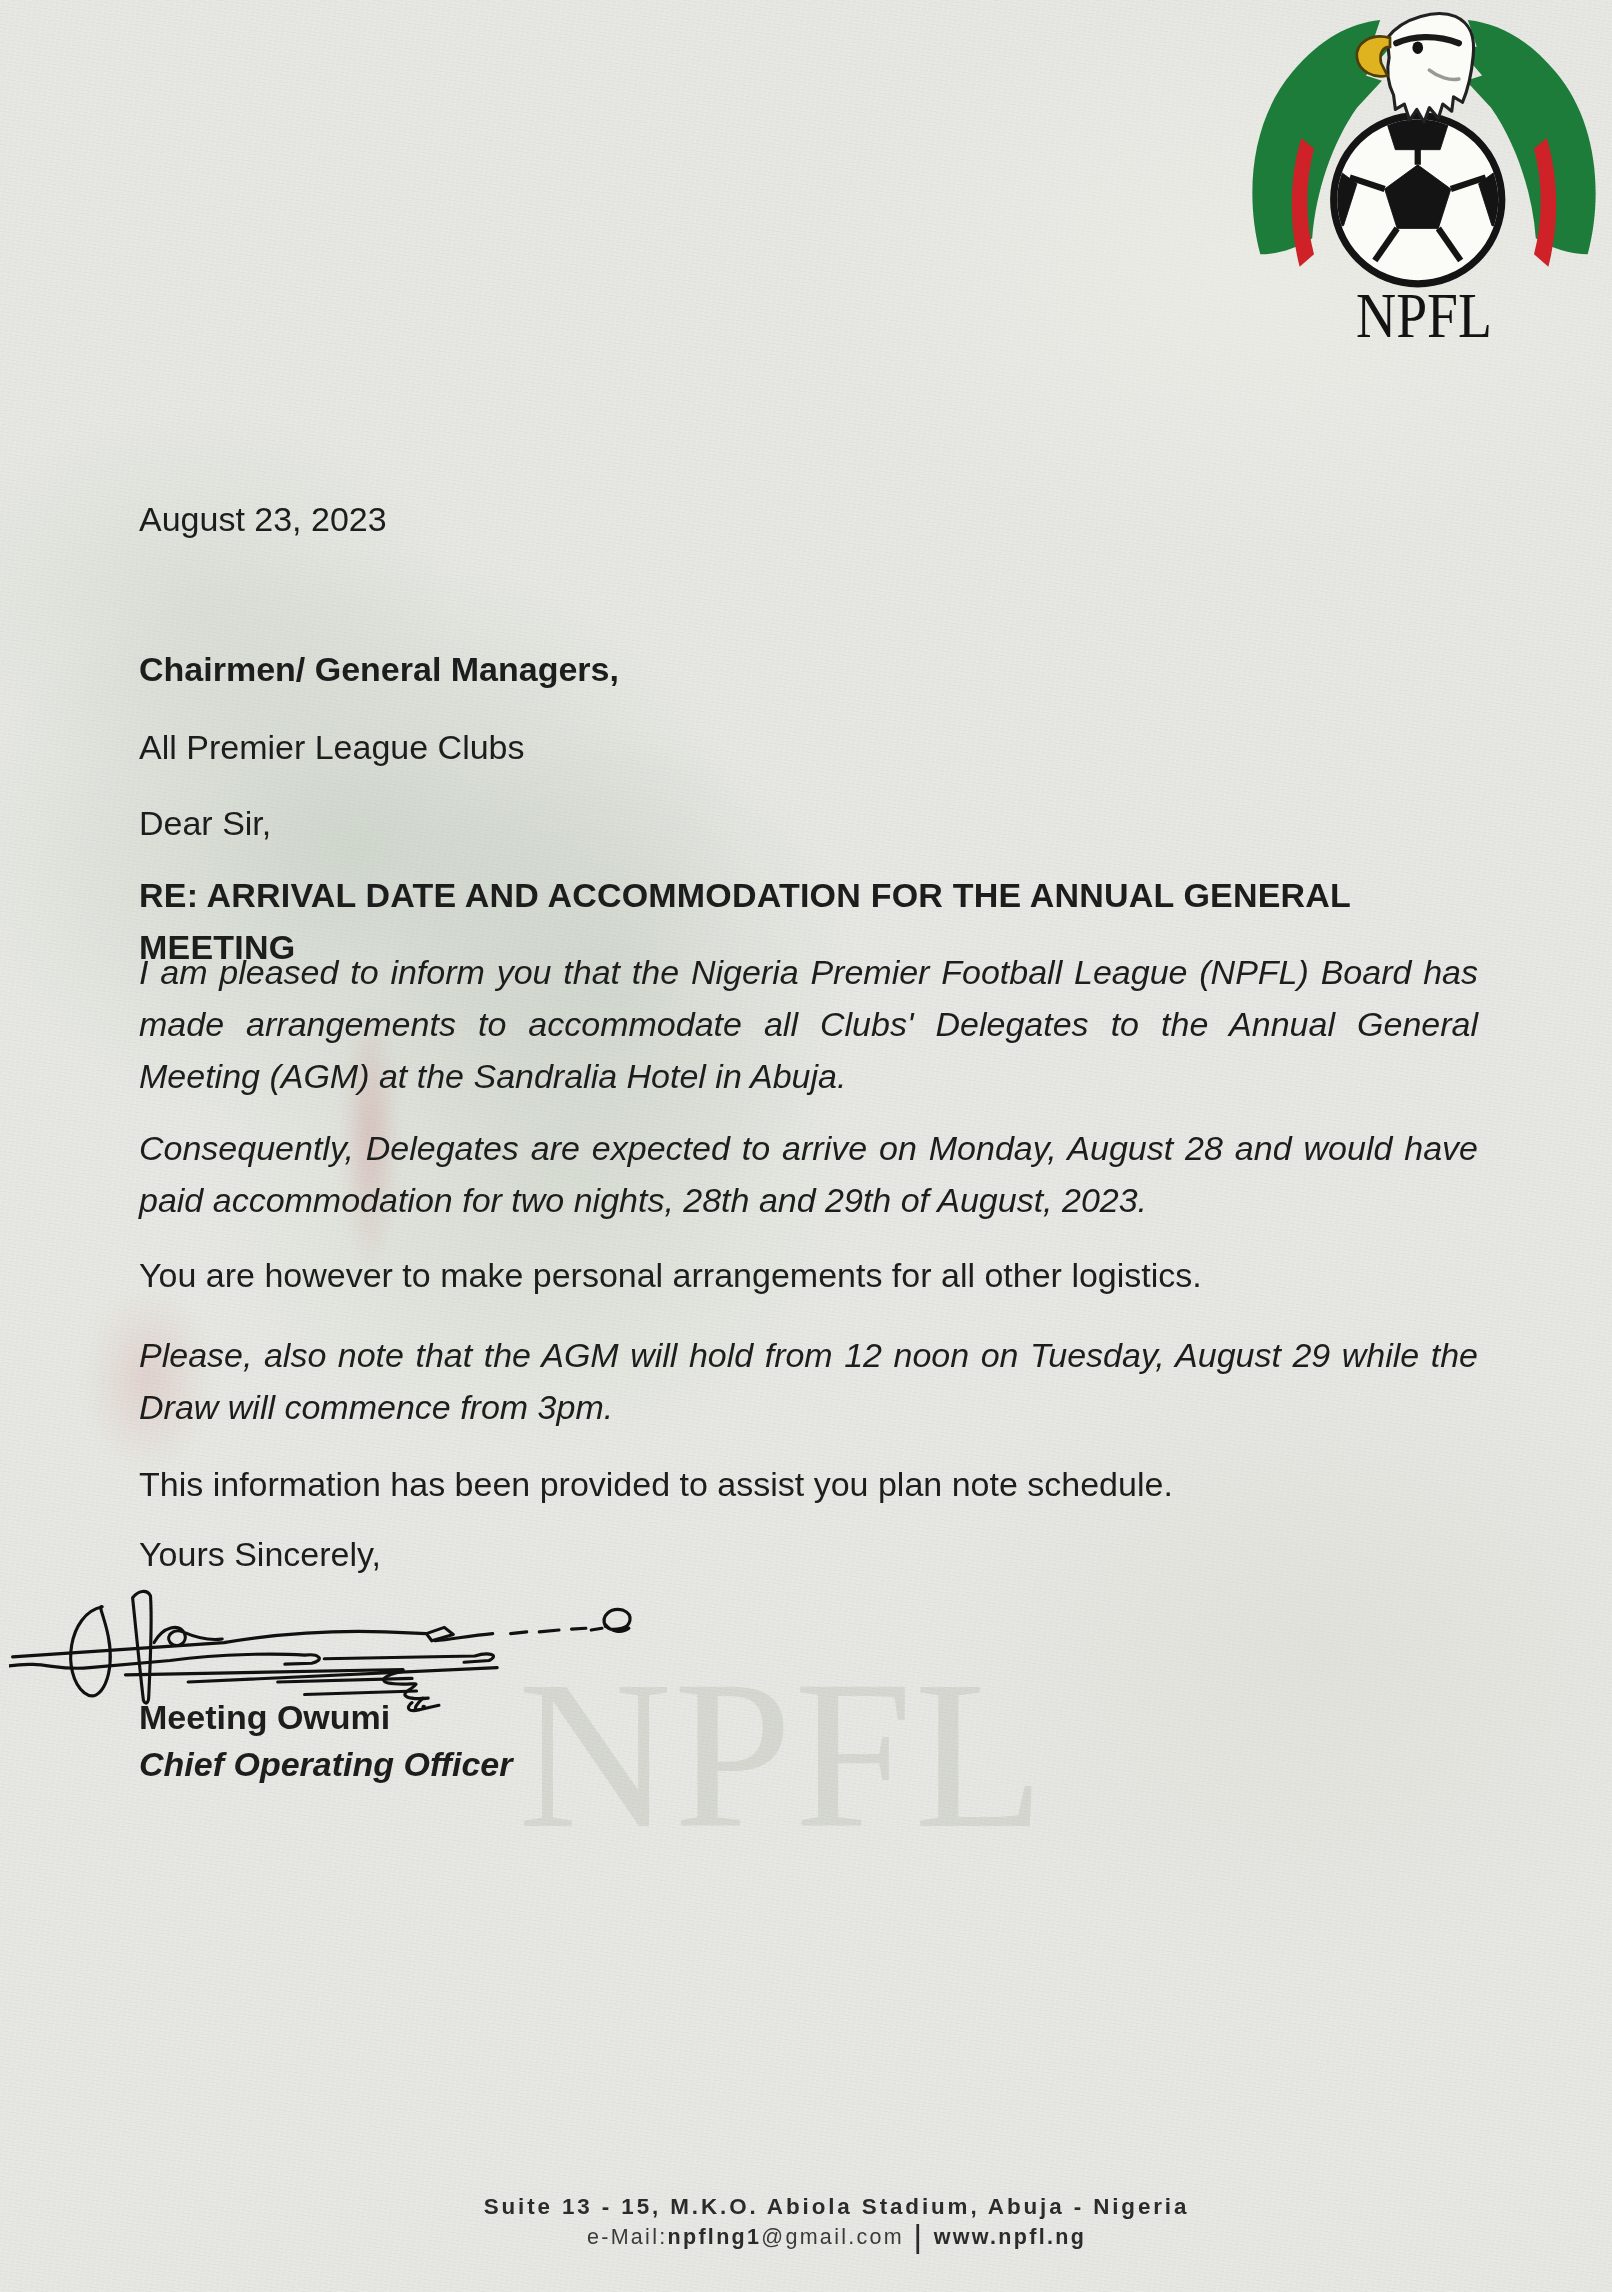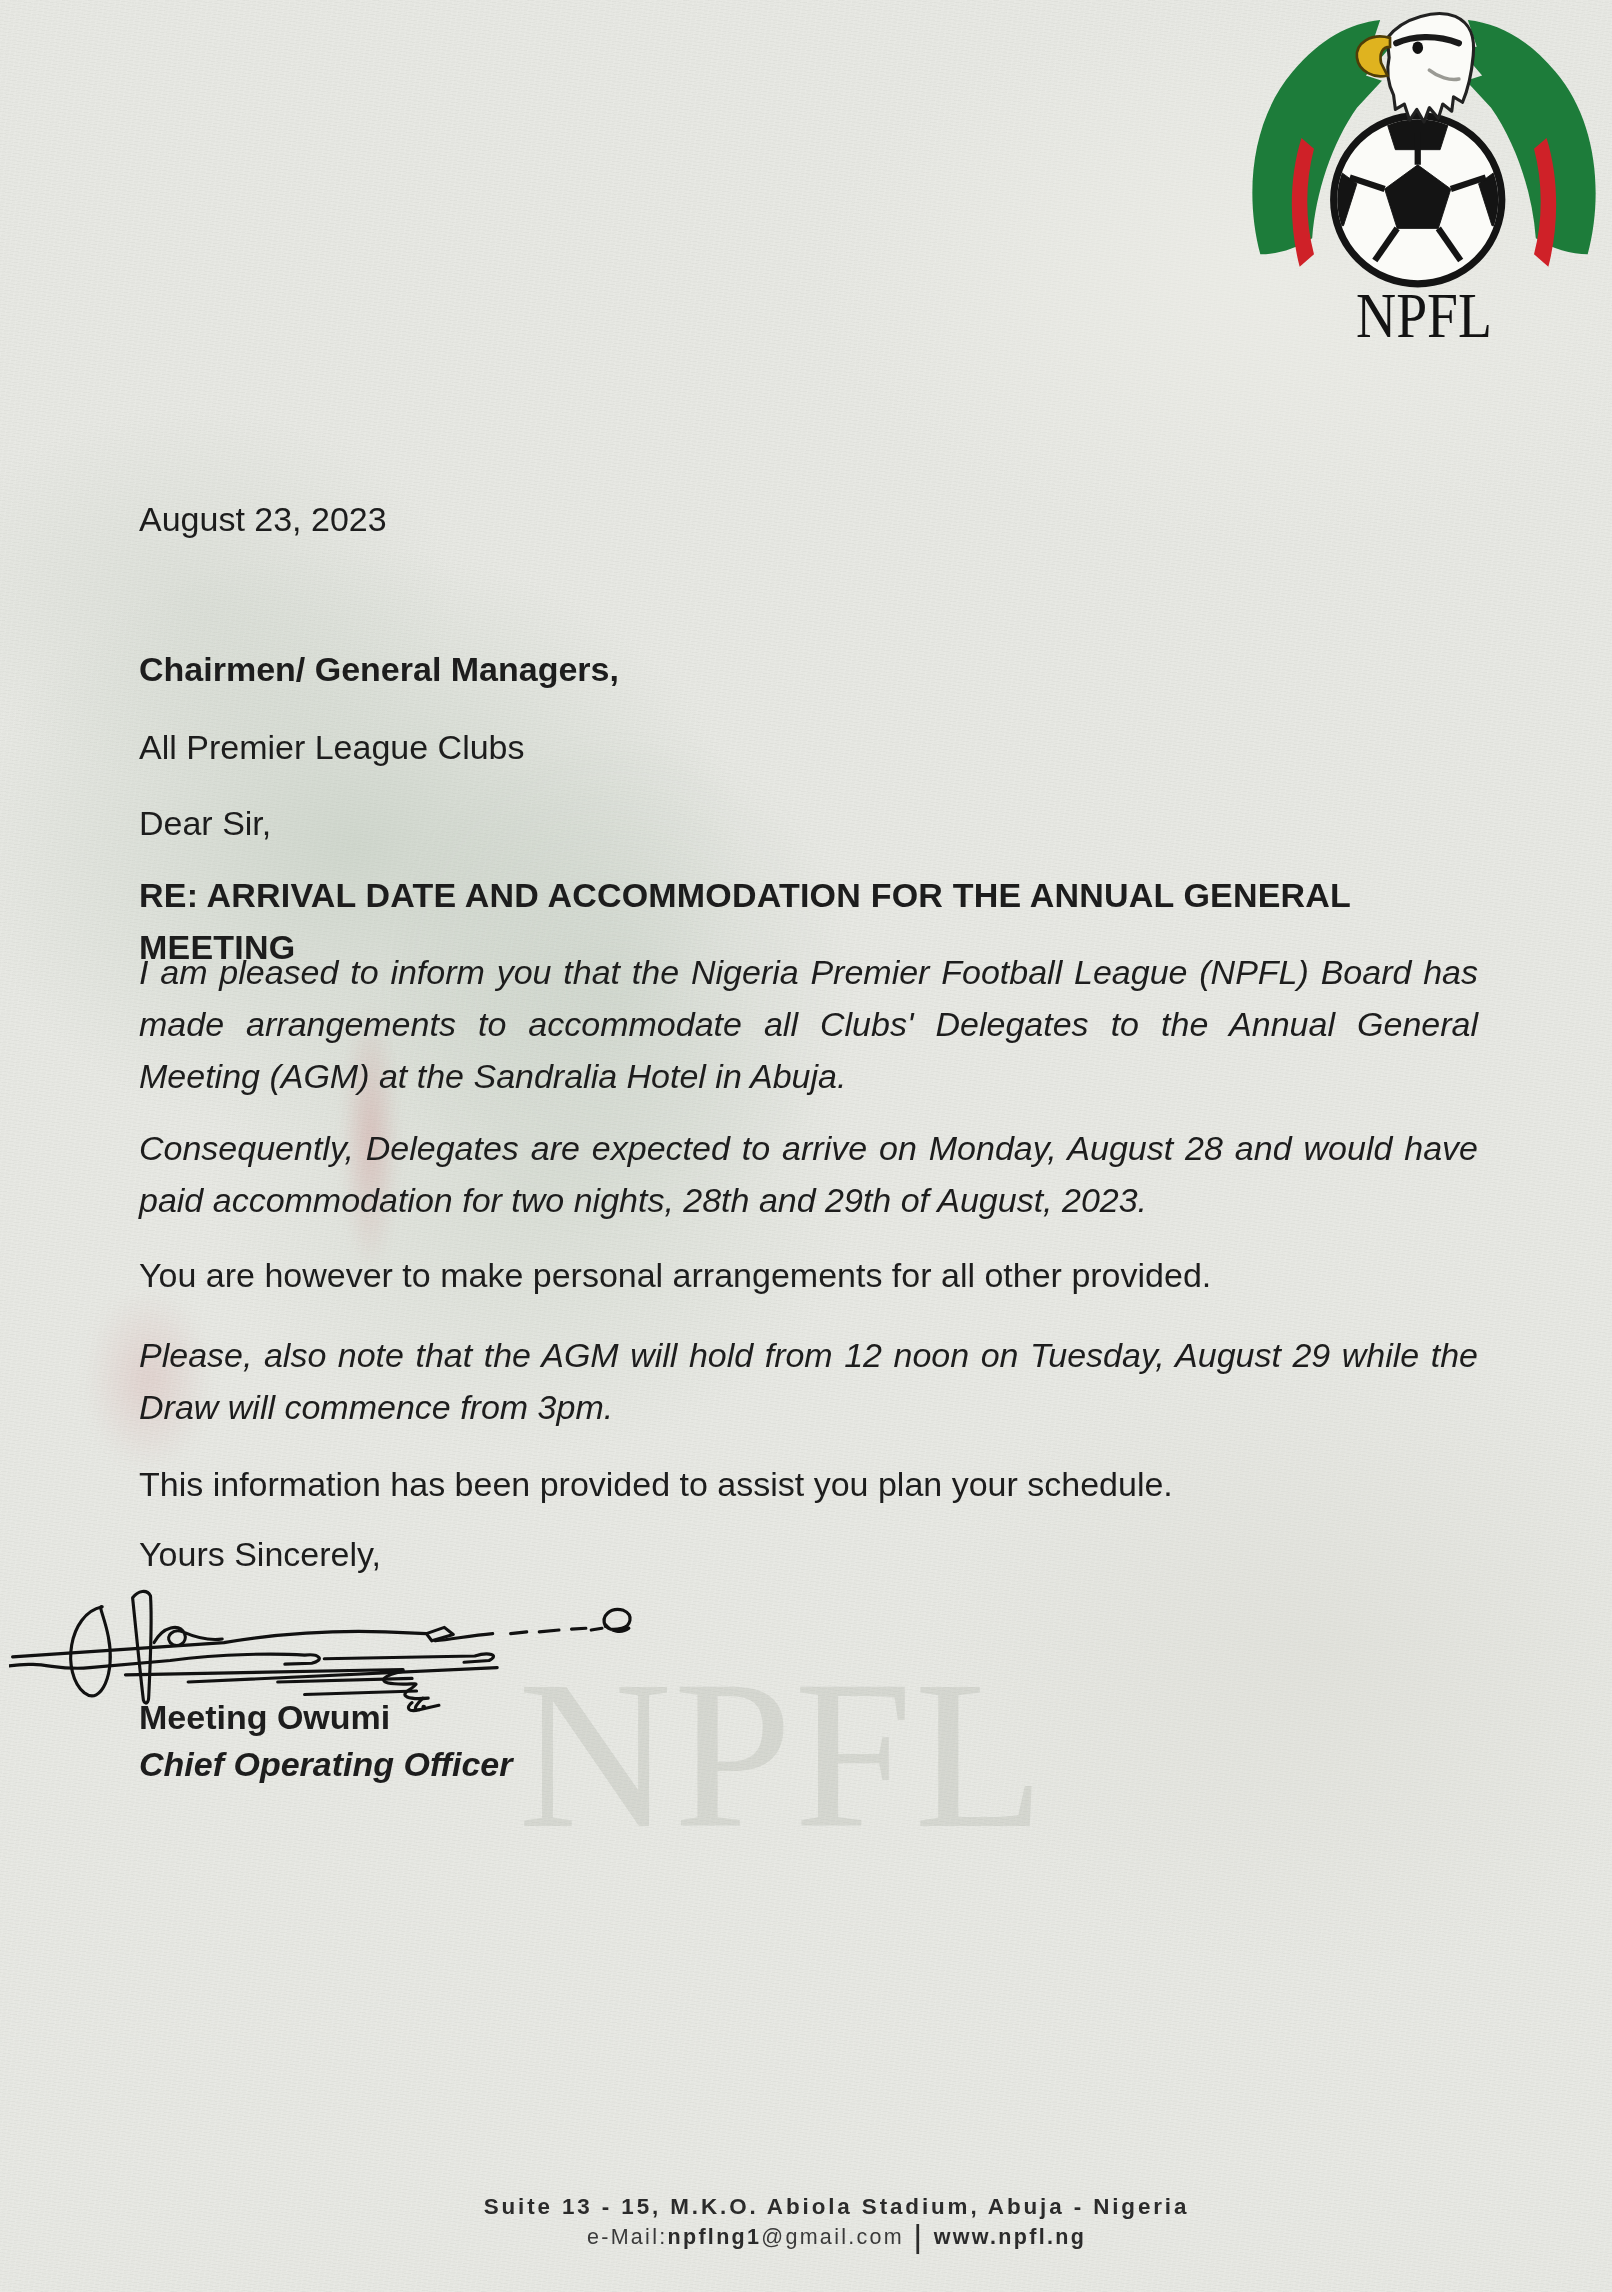--- a/index.html
+++ b/index.html
@@ -130,23 +130,23 @@
   <p class="tline" style="top:493px">August 23, 2023</p>
 
   <p class="tline bold" style="top:643px">Chairmen/ General Managers,</p>
   <p class="tline" style="top:721px">All Premier League Clubs</p>
   <p class="tline" style="top:797px">Dear Sir,</p>
 
   <p class="tline subject" style="top:869px">RE: ARRIVAL DATE AND ACCOMMODATION FOR THE ANNUAL GENERAL MEETING</p>
 
   <p class="tline para" style="top:946px">I am pleased to inform you that the Nigeria Premier Football League (NPFL) Board has made arrangements to accommodate all Clubs' Delegates to the Annual General Meeting (AGM) at the Sandralia Hotel in Abuja.</p>
   <p class="tline para" style="top:1122px">Consequently, Delegates are expected to arrive on Monday, August 28 and would have paid accommodation for two nights, 28th and 29th of August, 2023.</p>
-  <p class="tline" style="top:1249px">You are however to make personal arrangements for all other provided.</p>
+  <p class="tline" style="top:1249px">You are however to make personal arrangements for all other logistics.</p>
   <p class="tline para" style="top:1329px">Please, also note that the AGM will hold from 12 noon on Tuesday, August 29 while the Draw will commence from 3pm.</p>
-  <p class="tline" style="top:1458px">This information has been provided to assist you plan your schedule.</p>
+  <p class="tline" style="top:1458px">This information has been provided to assist you plan note schedule.</p>
 
   <p class="tline" style="top:1528px">Yours Sincerely,</p>
 
   <svg class="signature" viewBox="0 0 700 145" aria-hidden="true">
     <g fill="none" stroke="#111111" stroke-width="3.5" stroke-linecap="round" stroke-linejoin="round">
       <path d="M104,22 C 66,30 58,96 84,118 C 103,133 119,96 111,56 C 107,34 99,20 104,22"></path>
       <path d="M138,12 C 142,50 146,92 150,126 C 152,132 156,130 156,122 C 158,80 160,40 158,10 C 154,2 144,4 138,12"></path>
       <path d="M162,62 C 172,44 190,40 196,52 C 200,62 188,70 180,62 C 174,54 184,46 194,50 C 208,56 224,60 238,58"></path>
       <path d="M4,78 L 240,62 C 300,52 360,48 420,50 L 466,52"></path>
       <path d="M466,52 l 20,-7 l 10,8 l -24,7 l -6,-8"></path>

